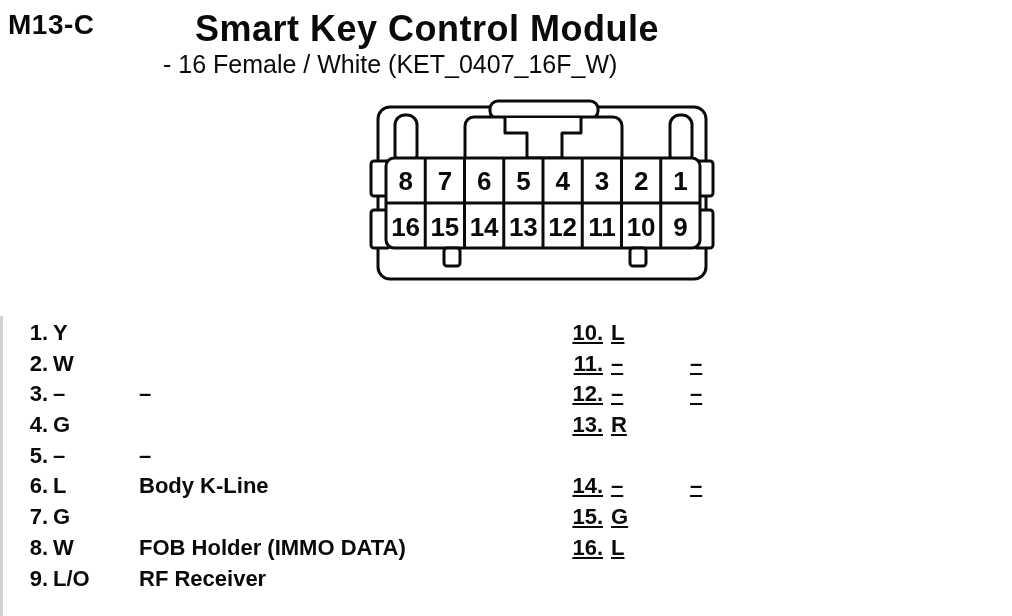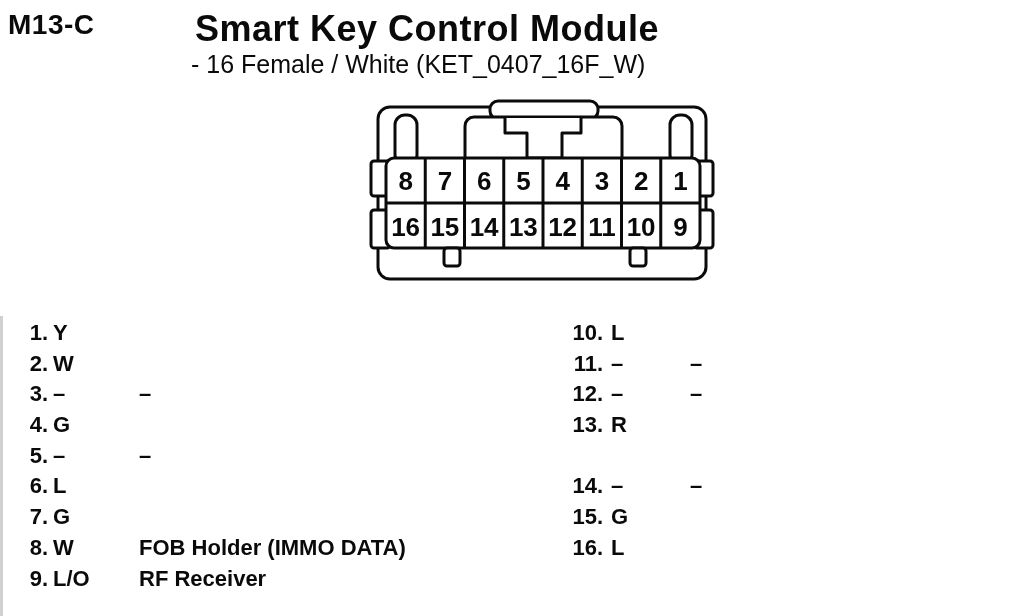--- a/index.html
+++ b/index.html
@@ -19,21 +19,21 @@
     letter-spacing:0.5px;
   }
   #page-title{
     left:165px;top:11px;
     font-size:36px;font-weight:700;line-height:1;
     letter-spacing:0.5px;
     margin-left:30px;
   }
   #connector-subtitle{
     left:163px;top:52px;
-    font-size:25px;font-weight:400;line-height:1;margin-left:28px;
+    font-size:25px;font-weight:400;line-height:1;
   }
   #connector-svg{
     left:358px;top:88px;width:360px;height:200px;
   }
   #connector-svg .shape{
     fill:#ffffff;stroke:#0a0a0a;stroke-width:3;stroke-linejoin:round;
   }
   #connector-svg line{stroke:#0a0a0a;stroke-width:3;}
   #connector-svg .pin-num{
     font-family:"Liberation Sans", sans-serif;
@@ -42,21 +42,21 @@
   }
   .pin-table{
     position:absolute;top:318px;
     font-size:22px;font-weight:700;line-height:30.7px;
     white-space:nowrap;
   }
   #pin-table-left{left:22px;width:500px;}
   #pin-table-right{left:556px;width:456px;}
   .pin-row{display:grid;height:30.7px;}
   #pin-table-left .pin-row{grid-template-columns:26px 91px auto;}
-  #pin-table-right .pin-row{grid-template-columns:47px 87px auto;}
+  #pin-table-right .pin-row{grid-template-columns:47px 87px auto;text-decoration:underline;}
   .cell{overflow:visible;}
   .pin-number{text-align:right;}
   #pin-table-left .wire-color{padding-left:5px;}
   #pin-table-right .wire-color{padding-left:8px;}
   .pin-description{padding-left:0;}
   #scan-edge{
     left:0;top:316px;width:3px;height:300px;background:#d0d0d0;
   }
 </style>
 </head>
@@ -142,20 +142,21 @@
         <div class="cell pin-description"></div>
       </div>
       <div class="pin-row">
         <div class="cell pin-number">5.</div>
         <div class="cell wire-color">–</div>
         <div class="cell pin-description">–</div>
       </div>
       <div class="pin-row">
         <div class="cell pin-number">6.</div>
         <div class="cell wire-color">L</div>
+        <div class="cell pin-description">Body K-Line</div>
       </div>
       <div class="pin-row">
         <div class="cell pin-number">7.</div>
         <div class="cell wire-color">G</div>
       </div>
       <div class="pin-row">
         <div class="cell pin-number">8.</div>
         <div class="cell wire-color">W</div>
         <div class="cell pin-description">FOB Holder (IMMO DATA)</div>
       </div>

